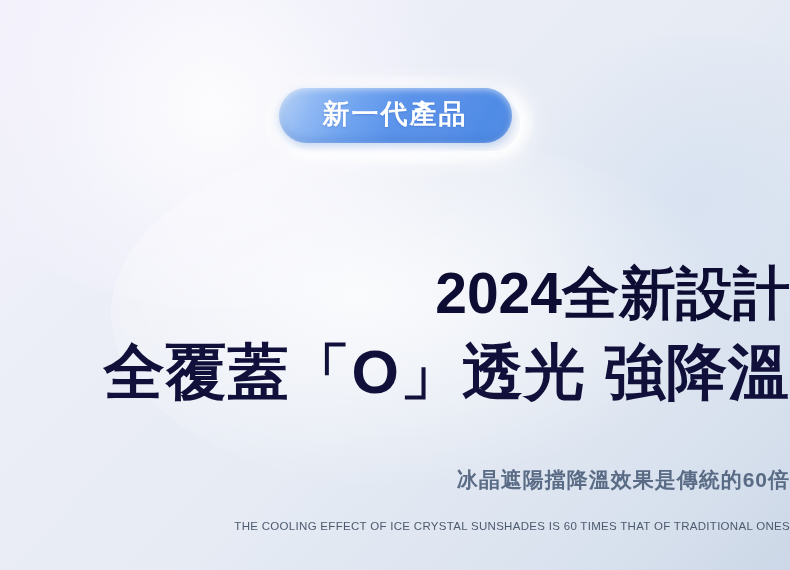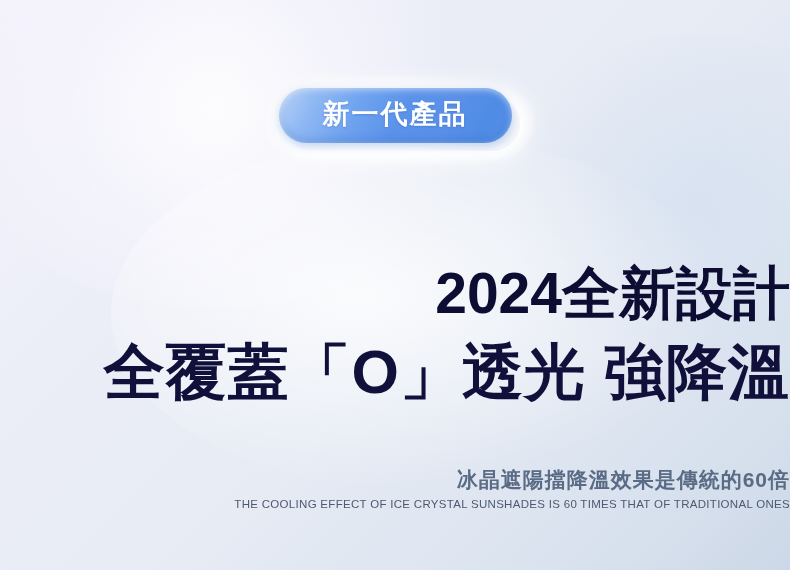--- a/index.html
+++ b/index.html
@@ -190,21 +190,21 @@
     letter-spacing: 1px;
     line-height: 1.3;
     white-space: nowrap;
   }
   .sub-en {
     color: #4d5a6e;
     font-size: 11.5px;
     font-weight: normal;
     letter-spacing: 0.3px;
     line-height: 1.3;
-    margin-top: 4px;
+    margin-top: 26px;
     white-space: nowrap;
   }
 </style>
 </head>
 <body>
 
 <div class="hero">
 
   <div class="glow-right"></div>
 

